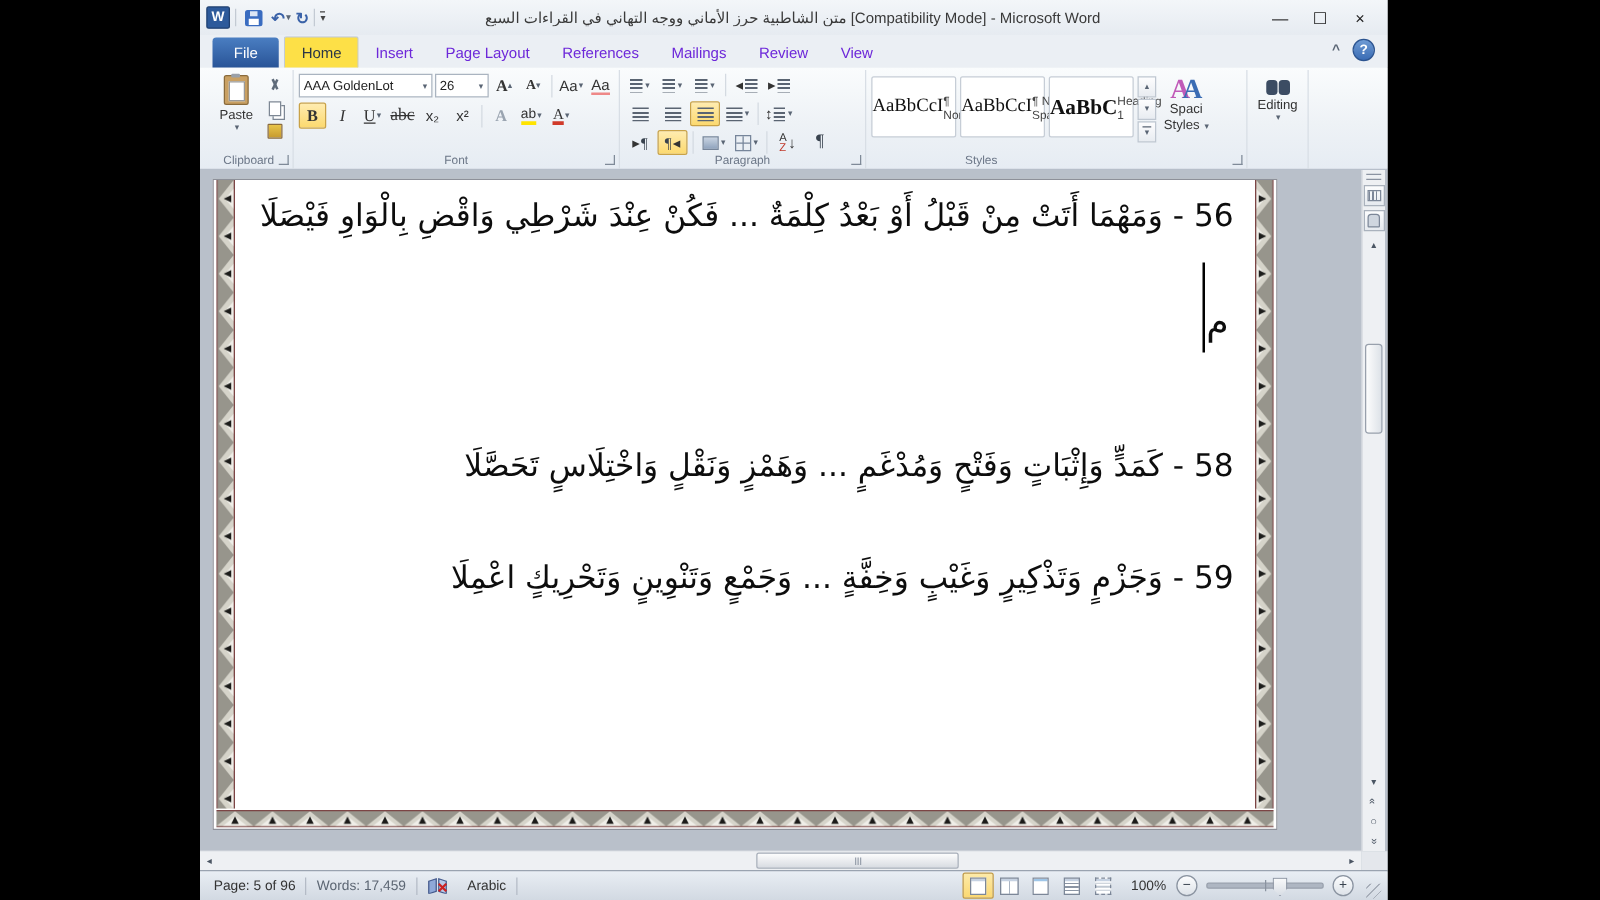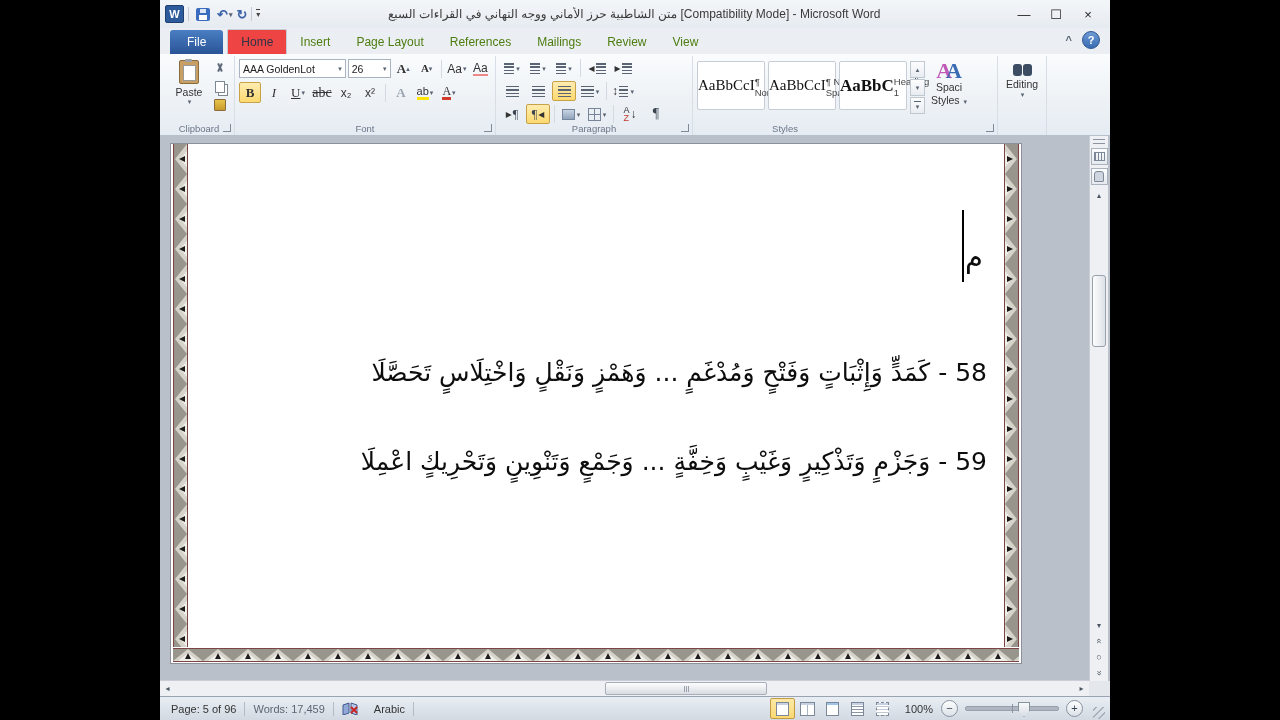--- a/index.html
+++ b/index.html
@@ -20,24 +20,24 @@
   .qbtn{color:#3a62a8;font-size:13px;font-weight:bold;display:flex;align-items:center;line-height:1;}
   .qdrop{font-size:7px;color:#5a6574;margin-left:1px;}
   .qcustom{font-size:8px;color:#444;border-top:1px solid #444;padding-top:1px;line-height:1;}
   .ttl{flex:1;text-align:center;font-size:12px;color:#3a3a3a;white-space:nowrap;overflow:hidden;}
   .winctl{display:flex;align-items:center;padding-right:6px;}
   .winctl .wc{width:32px;height:22px;display:flex;align-items:center;justify-content:center;
               font-size:13px;color:#222;}
 
   
   .tabrow{height:26px;display:flex;align-items:flex-end;padding-left:10px;position:relative;background:#ebeff4;}
-  .tab{padding:5px 13px;font-size:12px;color:#4d7c0f;}
+  .tab{padding:5px 13px;font-size:12px;color:#6d28d9;}
   .tab.file{background:linear-gradient(#4a7ec2,#295497);color:#fff;border-radius:3px 3px 0 0;
             padding:5px 17px;margin-right:4px;}
-  .tab.active{background:#ef4444;border:1px solid #c3cbd4;border-bottom:none;
+  .tab.active{background:#fde047;border:1px solid #c3cbd4;border-bottom:none;
               border-radius:2px 2px 0 0;color:#2b3646;}
   .ribbon-right{position:absolute;right:10px;bottom:5px;display:flex;gap:10px;align-items:center;}
   .chevmin{font-size:11px;color:#5a6574;font-weight:bold;}
   .helpbtn{width:16px;height:16px;border-radius:50%;background:linear-gradient(#6f9bd4,#3a6cb4);
            color:#fff;font-size:11px;font-weight:bold;display:flex;align-items:center;justify-content:center;
            border:1px solid #2c5490;}
 
   
   .ribbon{height:79px;background:linear-gradient(#fafcfd,#eef2f6 55%,#e6ecf3);
           border-bottom:1px solid #b7bfca;display:flex;padding:2px 0 0 4px;}
@@ -492,20 +492,21 @@
           <polygon points="0,13 15,1 30,13" fill="#d6d4ca"></polygon>
           <polygon points="5,13 15,5 25,13" fill="#efeee8"></polygon>
           <polygon points="12,11 18,11 15,5" fill="#1c1c1a"></polygon>
           <rect width="30" height="1" fill="#7c4444"></rect>
           <rect y="13" width="30" height="1" fill="#7c4444"></rect>
         </pattern>
             </defs>
         <rect width="846" height="14" fill="url(#pbb)"></rect>
       </svg>
 
+      <div class="verse v1">56 - وَمَهْمَا أَتَتْ مِنْ قَبْلُ أَوْ بَعْدُ كِلْمَةٌ ... فَكُنْ عِنْدَ شَرْطِي وَاقْضِ بِالْوَاوِ فَيْصَلَا</div>
       <div class="typeline">
         <span class="caret"></span>
         <span class="typed">م</span>
       </div>
       <div class="verse v3">58 - كَمَدٍّ وَإِثْبَاتٍ وَفَتْحٍ وَمُدْغَمٍ ... وَهَمْزٍ وَنَقْلٍ وَاخْتِلَاسٍ تَحَصَّلَا</div>
       <div class="verse v4">59 - وَجَزْمٍ وَتَذْكِيرٍ وَغَيْبٍ وَخِفَّةٍ ... وَجَمْعٍ وَتَنْوِينٍ وَتَحْرِيكٍ اعْمِلَا</div>
 
     </div>
 
     <div class="vscroll">

